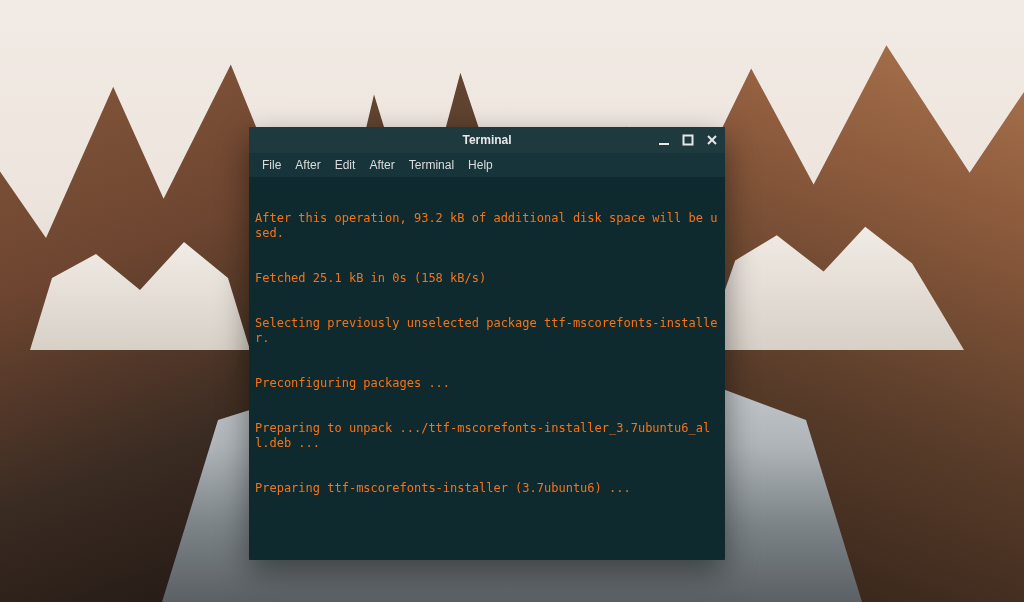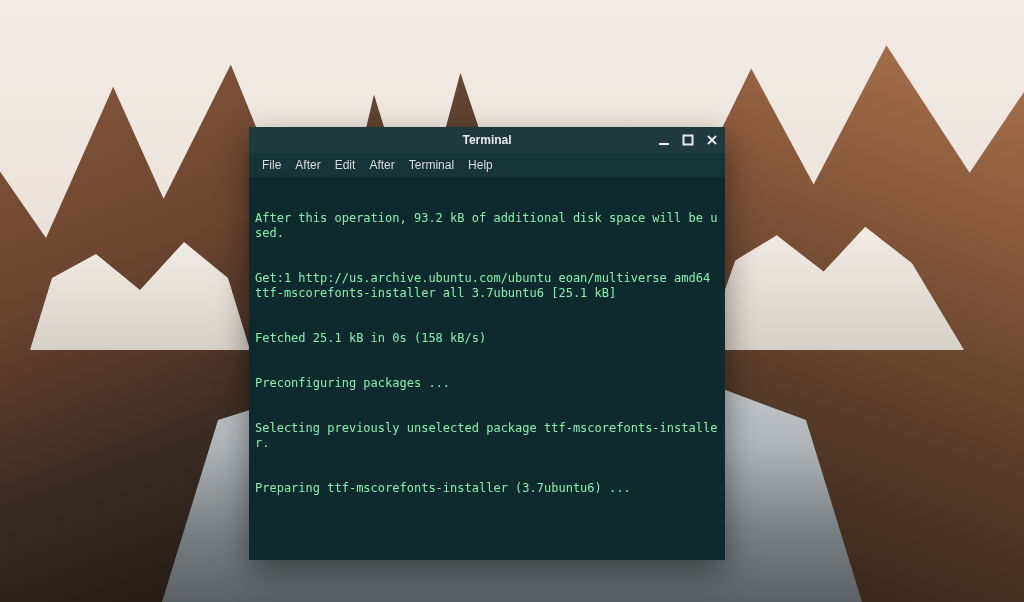--- a/index.html
+++ b/index.html
@@ -45,21 +45,21 @@
   .win-btn{width:14px;height:14px;display:flex;align-items:center;justify-content:center;cursor:pointer}
   .win-btn svg{width:12px;height:12px;stroke:#e8e8e8;stroke-width:2;fill:none}
   .menubar{
     height:24px;background:#16343a;display:flex;align-items:center;gap:14px;
     padding:0 13px;color:#dcdcdc;font-size:12px;
   }
   .menu-item{cursor:pointer}
   .terminal-body{
     height:calc(100% - 50px);padding:4px 6px 6px 6px;box-sizing:border-box;
     font-family:"DejaVu Sans Mono","Courier New",monospace;font-size:12px;
-    line-height:15px;color:#86efac;white-space:pre-wrap;word-break:break-all;
+    line-height:15px;color:#f97316;white-space:pre-wrap;word-break:break-all;
     overflow:hidden;
   }
   .term-line{min-height:15px}
 </style>
 </head>
 <body>
 
 <div class="desktop">
   <div class="mountain m1"></div>
   <div class="mountain m2"></div>
@@ -96,24 +96,24 @@
       <span class="menu-item">File</span>
       <span class="menu-item">After</span>
       <span class="menu-item">Edit</span>
       <span class="menu-item">After</span>
       <span class="menu-item">Terminal</span>
       <span class="menu-item">Help</span>
     </div>
 
     <div class="terminal-body">
       <div class="term-line">After this operation, 93.2 kB of additional disk space will be used.</div>
-      <div class="term-line">Get:1 http://us.archive.ubuntu.com/ubuntu eoan/multiverse amd64 ttf-mscorefonts-installer all 3.7ubuntu6 [25.1 kB]</div>
       <div class="term-line">Fetched 25.1 kB in 0s (158 kB/s)</div>
+      <div class="term-line">Selecting previously unselected package ttf-mscorefonts-installer.</div>
       <div class="term-line">Preconfiguring packages ...</div>
-      <div class="term-line">Selecting previously unselected package ttf-mscorefonts-installer.</div>
+      <div class="term-line">Preparing to unpack .../ttf-mscorefonts-installer_3.7ubuntu6_all.deb ...</div>
       <div class="term-line">Preparing ttf-mscorefonts-installer (3.7ubuntu6) ...</div>
       
       
       
       
       
       
       
       
       

